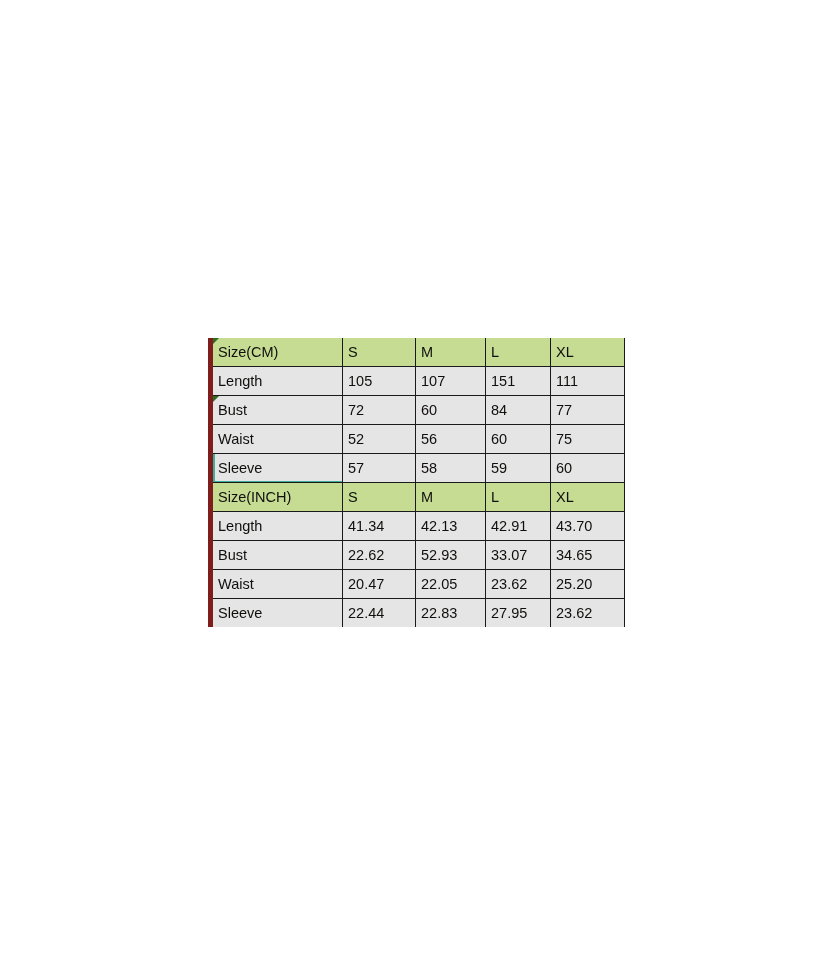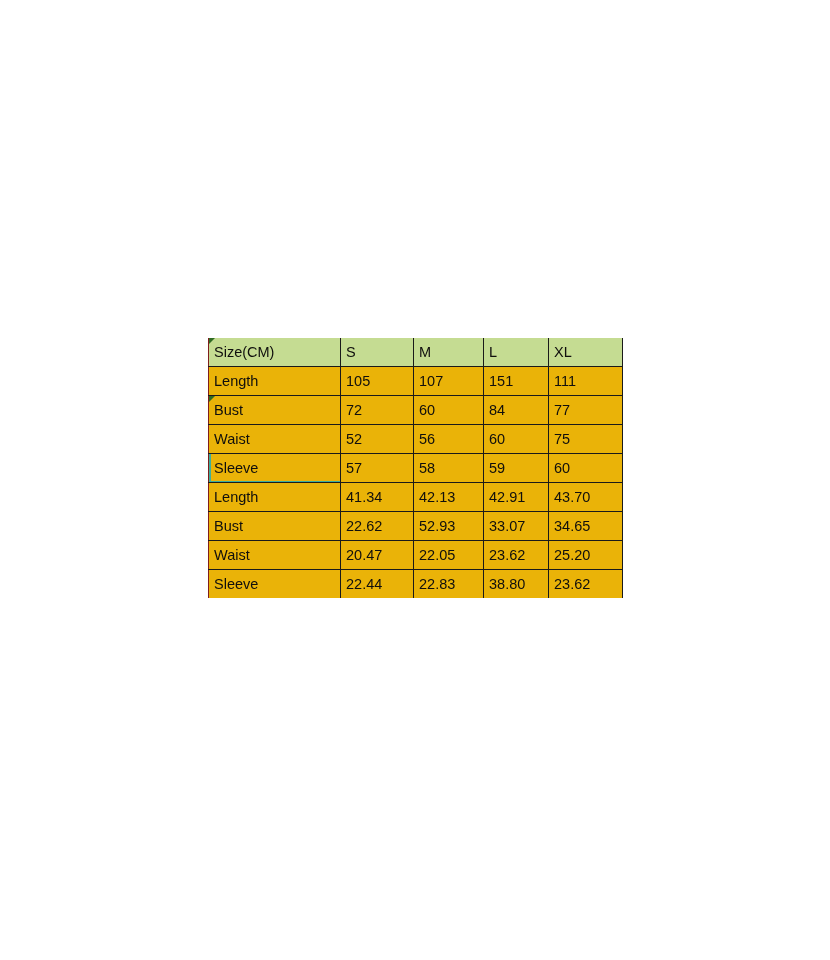--- a/index.html
+++ b/index.html
@@ -40,27 +40,27 @@
     height: 28px;
     padding: 0 0 0 5px;
     font-size: 14.5px;
     line-height: 28px;
     color: #100f0d;
     border-right: 1px solid #1a1a1a;
     border-bottom: 1px solid #1a1a1a;
     white-space: nowrap;
     overflow: hidden;
     vertical-align: middle;
-    background: #eab308;
+    background: #e5e5e5;
     box-sizing: border-box;
   }
 
   
   table.size-chart tr td:first-child {
-    border-left: 1px solid #7f1d1d;
+    border-left: 5px solid #7f1d1d;
     margin-left: 32px;
   }
 
   
   td.label-cell {
     background: #c5dc92;
   }
   tr.section-head td {
     background: #c5dc92;
   }
@@ -141,20 +141,27 @@
       </tr>
 
       <tr>
         <td class="label-cell accent-left">Sleeve</td>
         <td>57</td>
         <td>58</td>
         <td>59</td>
         <td>60</td>
       </tr>
 
+      <tr class="section-head">
+        <td class="label-cell">Size(INCH)</td>
+        <td>S</td>
+        <td>M</td>
+        <td>L</td>
+        <td>XL</td>
+      </tr>
 
       <tr>
         <td class="label-cell">Length</td>
         <td>41.34</td>
         <td>42.13</td>
         <td>42.91</td>
         <td>43.70</td>
       </tr>
 
       <tr>
@@ -170,19 +177,19 @@
         <td>20.47</td>
         <td>22.05</td>
         <td>23.62</td>
         <td>25.20</td>
       </tr>
 
       <tr class="last-row">
         <td class="label-cell">Sleeve</td>
         <td>22.44</td>
         <td>22.83</td>
-        <td>38.80</td>
+        <td>27.95</td>
         <td>23.62</td>
       </tr>
 
     </tbody>
   </table>
 </div>
 
 </body></html>

